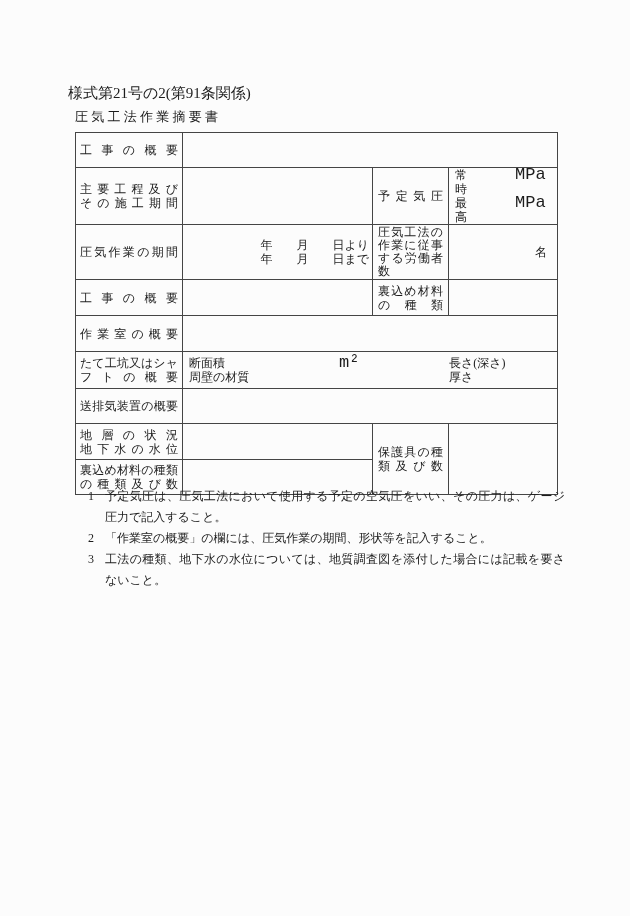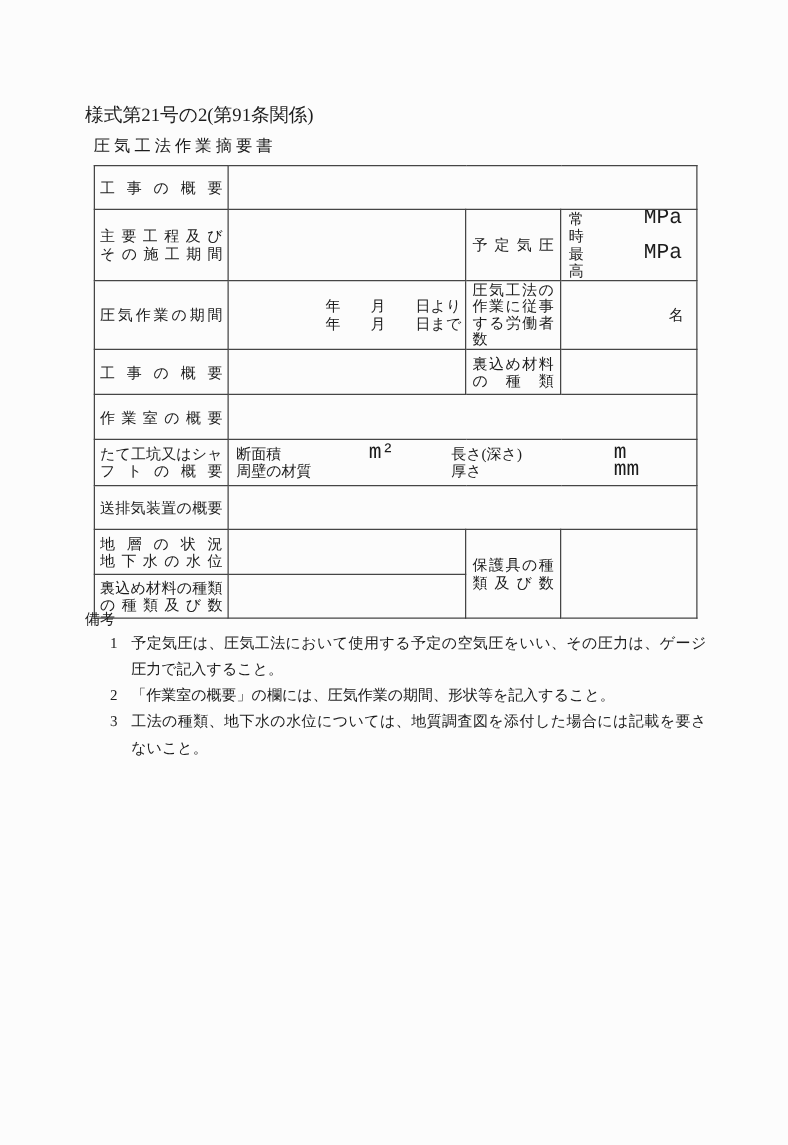--- a/index.html
+++ b/index.html
@@ -34,21 +34,21 @@
   }
   td.lbl1 { padding: 0 4px; }
   td.lbl3 { padding: 0 5px; }
   td.val  { padding: 0 5px; }
   td.pressure { padding: 0; }
   .p-line { display: flex; justify-content: space-between; padding: 0 19px 0 6px; gap: 48px; }
   td.date-cell { text-align: right; padding: 0 3px 0 16px; }
   td.workers-lbl { padding: 1px 5px; line-height: 13px; }
   td.unit-right { text-align: right; padding: 0 10px 0 0; }
   td.shaft-cell { padding: 0; }
-  .shaft-line { display: flex; padding-left: 6px; }
+  .shaft-line { display: flex; padding-left: 6px; gap: 44px; }
   .sA { width: 106px; flex: none; }
   .sB { width: 66px;  flex: none; }
   .sC { width: 130px; flex: none; }
   .sD { flex: 1; }
   .unit { font-family: "Liberation Mono", "DejaVu Sans Mono", monospace; font-size: 17px; }
   .remarks { position: absolute; left: 68px; top: 486px; width: 497px; font-size: 12px; }
   .remarks-heading { line-height: 18px; }
   .remark-item { display: flex; line-height: 21px; }
   .remark-item .no  { width: 17px; margin-left: 20px; flex: none; }
   .remark-item .txt { flex: 1; text-align: justify; }
@@ -175,21 +175,20 @@
         <td class="lbl1">
           <div class="j">裏込め材料の種類
 の種類及び数</div>
         </td>
         <td class="val"></td>
       </tr>
     </tbody>
   </table>
 
   <div class="remarks">
-    <div class="remarks-heading">備考</div>
     <div class="remark-item">
       <span class="no">1</span>
       <span class="txt">予定気圧は、圧気工法において使用する予定の空気圧をいい、その圧力は、ゲージ圧力で記入すること。</span>
     </div>
     <div class="remark-item">
       <span class="no">2</span>
       <span class="txt">「作業室の概要」の欄には、圧気作業の期間、形状等を記入すること。</span>
     </div>
     <div class="remark-item">
       <span class="no">3</span>

